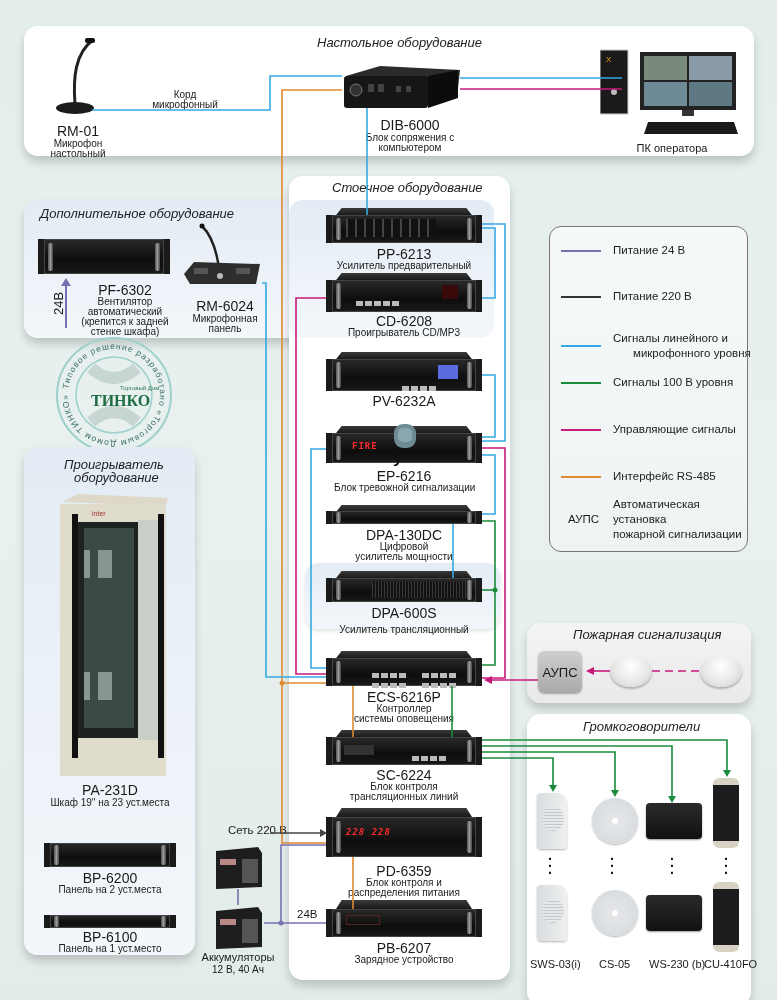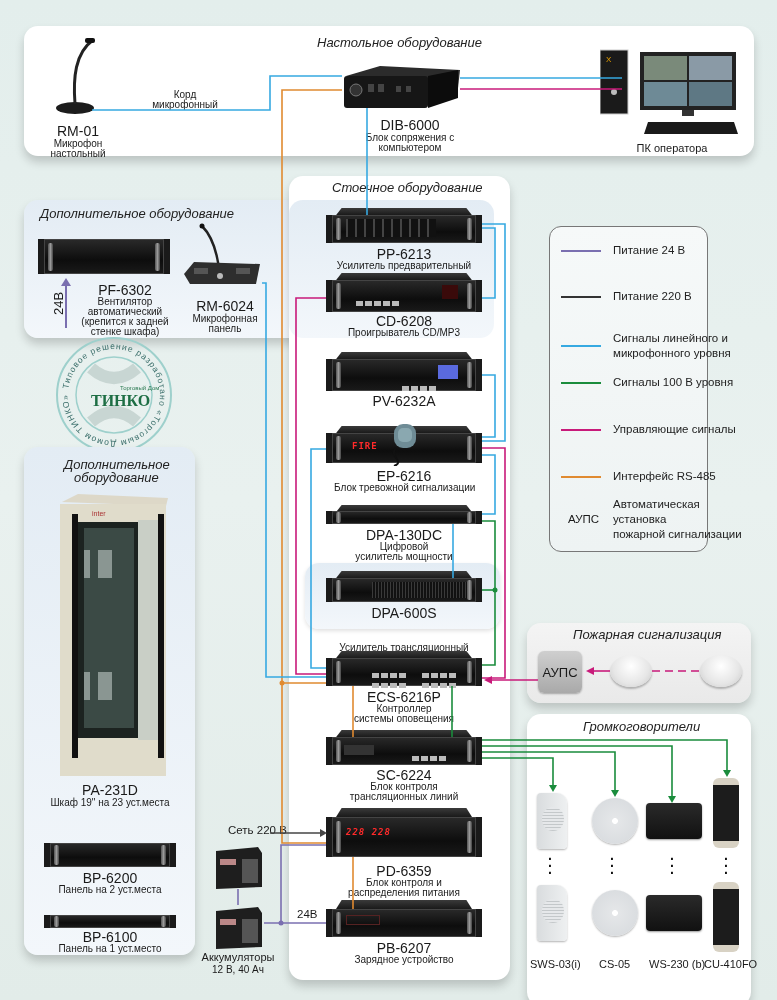--- a/index.html
+++ b/index.html
@@ -64,21 +64,21 @@
   }
   .led {
     position: absolute; color: #ff2a2a; font-family: "DejaVu Sans Mono", monospace;
     font-weight: bold; letter-spacing: 1px;
   }
   .btnrow span {
     display: inline-block; width: 7px; height: 5px; margin-right: 2px; background: #bbb;
   }
   .legend-box {
     position: absolute;
-    left: 549px; top: 226px; width: 159px; height: 326px;
+    left: 549px; top: 226px; width: 199px; height: 326px;
     border: 1.5px solid #777;
     border-radius: 12px;
     background: linear-gradient(180deg,#f6f9f9,#eef3f3);
   }
   .legend-item {
     position: absolute; left: 0; width: 100%;
   }
   .legend-line {
     position: absolute; left: 11px; width: 40px; height: 2px;
   }
@@ -195,21 +195,21 @@
     <path d="M36 32 Q59 52 82 32 M36 86 Q59 66 82 86" stroke="#c8d6d3" stroke-width="12" fill="none"></path>
     <text font-size="8.5" fill="#3a6e6a" font-family="Liberation Sans, sans-serif" letter-spacing="1">
       <textPath href="#ringpath" startOffset="2%">Типовое решение разработано «Торговым Домом ТИНКО»</textPath>
     </text>
     <text x="65" y="54" font-size="6" fill="#2b7a52" font-family="Liberation Sans, sans-serif">Торговый Дом</text>
     <text x="36" y="70" font-size="16" font-weight="bold" fill="#1d6e44" font-family="Liberation Serif, serif">ТИНКО</text>
   </svg>
 </div>
 
 <div class="panel panel-blue" style="left:24px;top:447px;width:171px;height:508px;">
-  <div class="panel-title" style="left:40px;top:10px;">Дополнительное</div>
+  <div class="panel-title" style="left:40px;top:10px;">Проигрыватель</div>
   <div class="panel-title" style="left:50px;top:23px;">оборудование</div>
 </div>
 <div style="position:absolute;left:58px;top:494px;width:110px;height:284px;">
   <svg width="110" height="284" viewBox="0 0 110 284">
     <polygon points="4,8 20,0 110,4 108,12" fill="#ddd8c8"></polygon>
     <rect x="2" y="10" width="106" height="272" fill="#e0dccb"></rect>
     <rect x="20" y="28" width="60" height="216" fill="#1c2320"></rect>
     <rect x="26" y="34" width="50" height="200" fill="#3b4a45"></rect>
     <rect x="80" y="26" width="20" height="220" fill="#c9cfc6"></rect>
     <rect x="26" y="56" width="6" height="28" fill="#8a9692"></rect>
@@ -280,21 +280,21 @@
 <div class="rack" style="left:326px;top:511px;width:156px;height:13px;"></div>
 <div class="model" style="left:354px;top:528px;width:100px;">DPA-130DC</div>
 <div class="desc" style="left:334px;top:541px;width:140px;">Цифровой</div>
 <div class="desc" style="left:334px;top:551px;width:140px;">усилитель мощности</div>
 
 <div class="rack-top" style="left:326px;top:571px;width:156px;height:8px;"></div>
 <div class="rack" style="left:326px;top:578px;width:156px;height:24px;">
   <div style="position:absolute;left:40px;top:4px;width:96px;height:16px;background:repeating-linear-gradient(90deg,#3a3a3a 0 1px,#111 1px 3px);"></div>
 </div>
 <div class="model" style="left:354px;top:606px;width:100px;">DPA-600S</div>
-<div class="desc" style="left:334px;top:642px;width:140px;text-align:center;">Усилитель трансляционный</div>
+<div class="desc" style="left:334px;top:624px;width:140px;text-align:center;">Усилитель трансляционный</div>
 
 <div class="rack-top" style="left:326px;top:651px;width:156px;height:8px;"></div>
 <div class="rack" style="left:326px;top:658px;width:156px;height:28px;">
   <div class="btnrow" style="position:absolute;left:40px;top:6px;"><span></span><span></span><span></span><span></span></div>
   <div class="btnrow" style="position:absolute;left:40px;top:16px;"><span></span><span></span><span></span><span></span></div>
   <div class="btnrow" style="position:absolute;left:90px;top:6px;"><span></span><span></span><span></span><span></span></div>
   <div class="btnrow" style="position:absolute;left:90px;top:16px;"><span></span><span></span><span></span><span></span></div>
 </div>
 <div class="model" style="left:354px;top:690px;width:100px;">ECS-6216P</div>
 <div class="desc" style="left:334px;top:703px;width:140px;">Контроллер</div>
@@ -348,21 +348,21 @@
     <div class="legend-line" style="top:7px;background:#7a6fb0;"></div>
     <div class="legend-text">Питание 24 В</div>
   </div>
   <div class="legend-item" style="top:62px;">
     <div class="legend-line" style="top:7px;background:#333;"></div>
     <div class="legend-text">Питание 220 В</div>
   </div>
   <div class="legend-item" style="top:104px;">
     <div class="legend-line" style="top:14px;background:#36a9e1;"></div>
     <div class="legend-text">Сигналы линейного и</div>
-    <div class="legend-text" style="top:15px;">микрофонного уровня</div>
+    <div class="legend-text" style="top:15px;margin-left:20px;">микрофонного уровня</div>
   </div>
   <div class="legend-item" style="top:148px;">
     <div class="legend-line" style="top:7px;background:#1a8c3c;"></div>
     <div class="legend-text">Сигналы 100 В  уровня</div>
   </div>
   <div class="legend-item" style="top:195px;">
     <div class="legend-line" style="top:7px;background:#c81a7a;"></div>
     <div class="legend-text">Управляющие сигналы</div>
   </div>
   <div class="legend-item" style="top:242px;">

